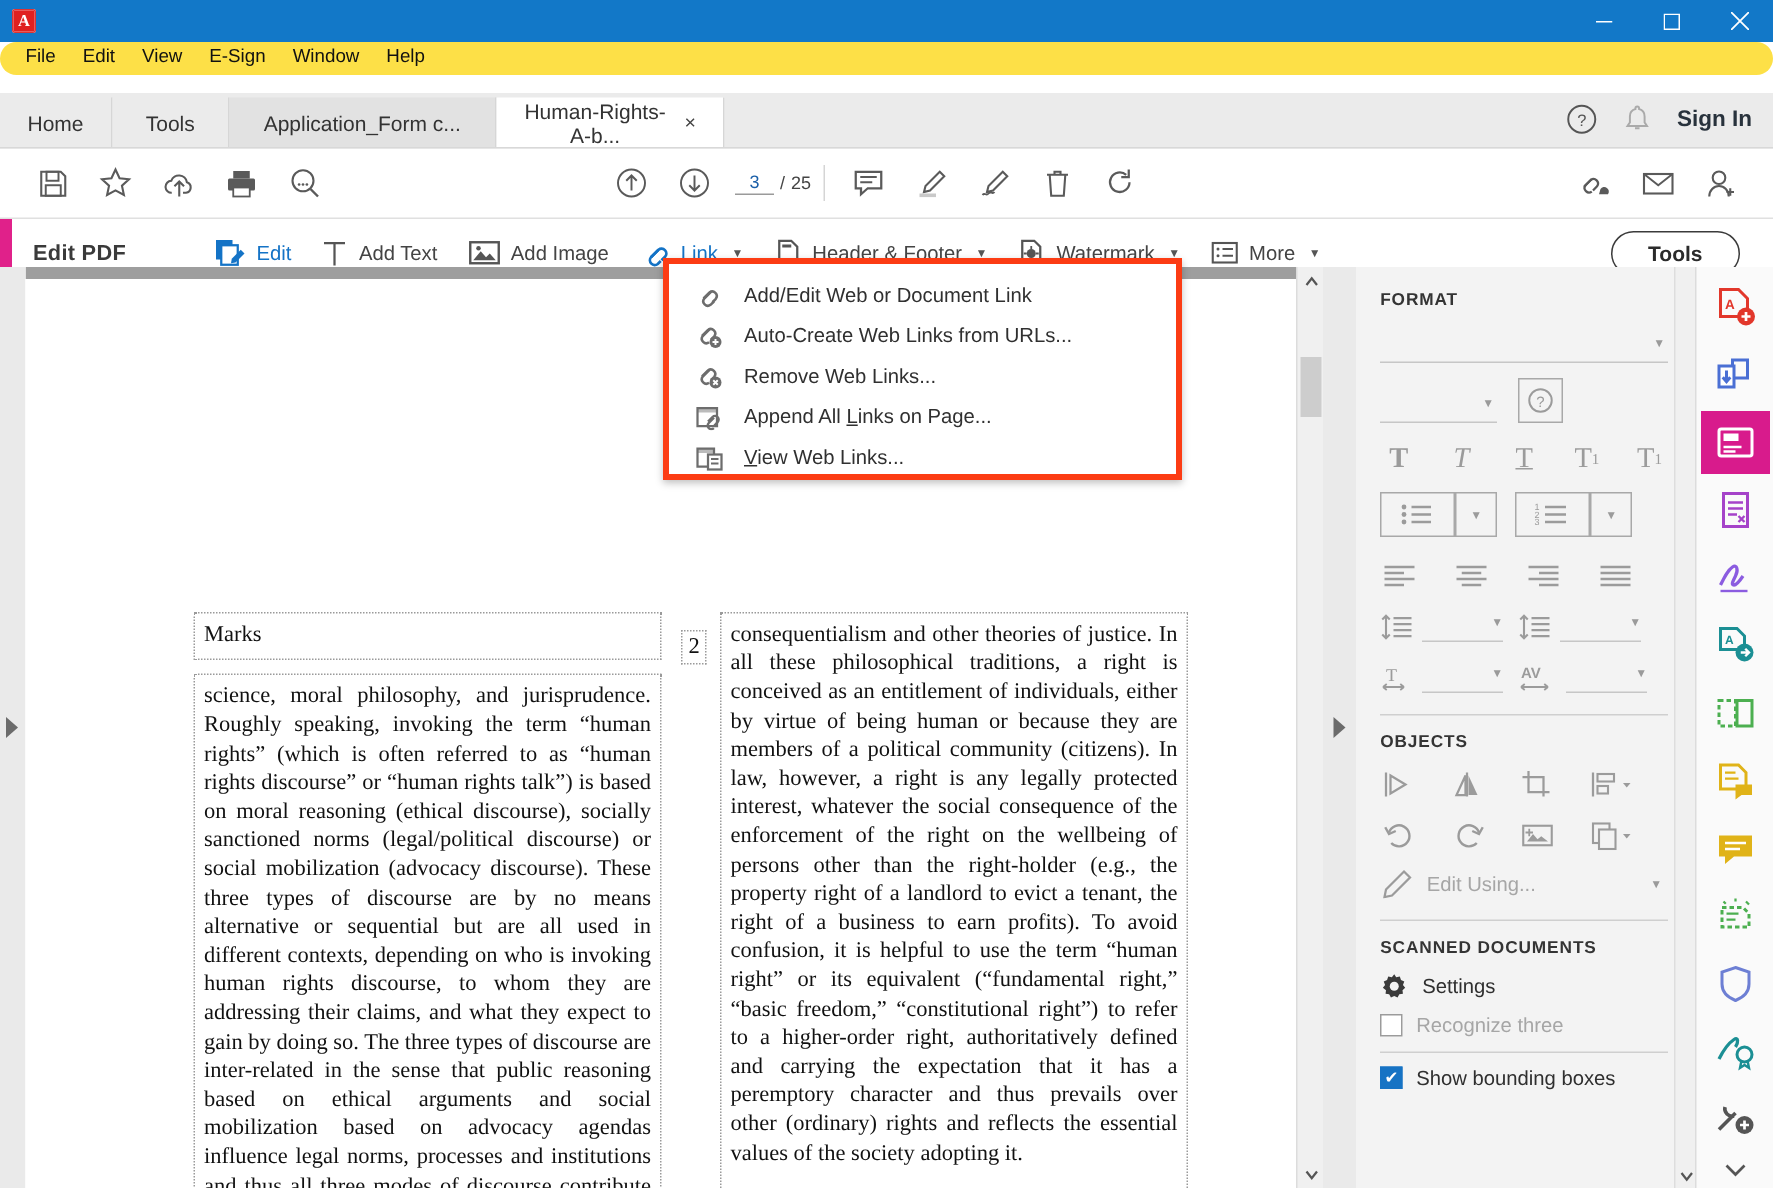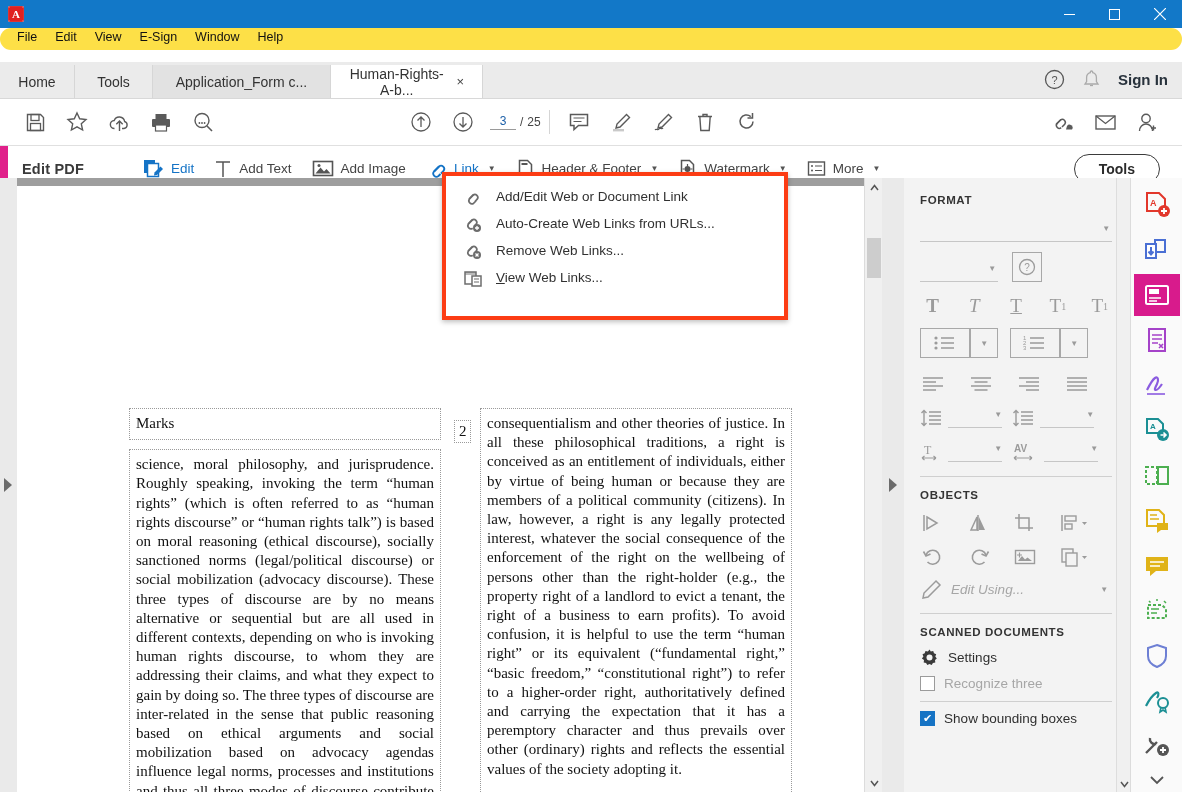--- a/index.html
+++ b/index.html
@@ -645,21 +645,21 @@
         </div>
         <div class="ic" style="width:34px">
           <svg class="i" width="30" height="20" viewBox="0 0 30 20">
               <rect x="2" y="2" width="11" height="13" fill="none" stroke="#9b9b9b" stroke-width="1.4"></rect>
               <rect x="6" y="6" width="11" height="13" fill="#f3f3f3" stroke="#9b9b9b" stroke-width="1.4"></rect>
               <path d="M22 9l2.5 3 2.5-3z" fill="#9b9b9b"></path>
             </svg>
         </div>
       </div>
 
-      <div style="display:flex; align-items:center; gap:9px; margin-top:8px; position:relative;font-style:italic;">
+      <div style="display:flex; align-items:center; gap:9px; margin-top:8px; position:relative;">
         <span>
           <svg class="i" width="22" height="20" viewBox="0 0 22 20">
               <path d="M16 2l4 4-12 12-5 1 1-5z" fill="none" stroke="#9b9b9b" stroke-width="1.5"></path>
             </svg>
         </span>
         <span class="dimmed" style="font-size:13.5px">Edit Using...</span>
         <span style="position:absolute; right:4px; font-size:8px; color:#9a9a9a;">▼</span>
       </div>
 
       <div class="sep"></div>
@@ -823,20 +823,31 @@
               <path d="M10 4.5L5.5 9a3 3 0 0 0 4.2 4.2" fill="none" stroke="#6d6d6d" stroke-width="1.7"></path>
               <circle cx="14" cy="13" r="4" fill="#6d6d6d"></circle>
               <path d="M12.5 11.5l3 3M15.5 11.5l-3 3" stroke="#fff" stroke-width="1.3"></path>
             </svg>
         </span>
         <span>Remove Web Links...</span>
       </li>
       <li>
         <span class="mico">
           <svg class="i" width="20" height="18" viewBox="0 0 20 18">
+              <path d="M2 3h13v3H2z" fill="#bbb"></path>
+              <path d="M2 3h13v12H2z" fill="none" stroke="#6d6d6d" stroke-width="1.5"></path>
+              <path d="M9 12l3-3a2.4 2.4 0 0 1 3.4 3.4L13 15" fill="none" stroke="#6d6d6d" stroke-width="1.6"></path>
+              <path d="M13 9.5l-3.5 3.5a2.4 2.4 0 0 0 3.4 3.4" fill="none" stroke="#6d6d6d" stroke-width="1.6"></path>
+            </svg>
+        </span>
+        <span>Append All <u>L</u>inks on Page...</span>
+      </li>
+      <li>
+        <span class="mico">
+          <svg class="i" width="20" height="18" viewBox="0 0 20 18">
               <path d="M2 3h11v3H2z" fill="#bbb"></path>
               <path d="M2 3h11v12H2z" fill="none" stroke="#6d6d6d" stroke-width="1.5"></path>
               <rect x="9" y="7" width="9" height="10" fill="#fff" stroke="#6d6d6d" stroke-width="1.5"></rect>
               <path d="M11 10h5M11 13h5" stroke="#6d6d6d" stroke-width="1.2"></path>
             </svg>
         </span>
         <span><u>V</u>iew Web Links...</span>
       </li>
     </ul>
   </div>

